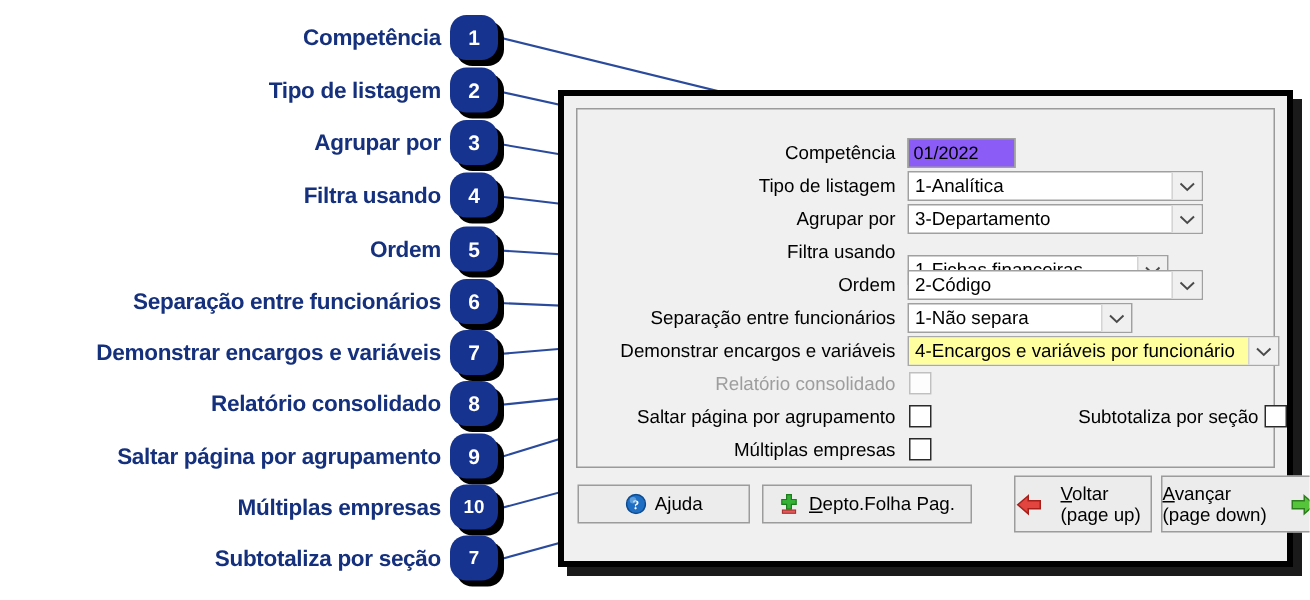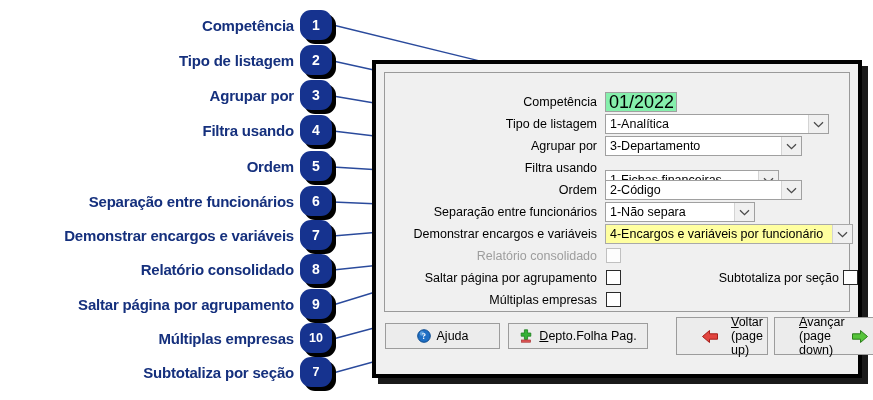--- a/index.html
+++ b/index.html
@@ -49,22 +49,22 @@
     border:1px solid #9a9a9a;background:#f0f0f0;box-sizing:border-box;
   }
   .lbl{
     position:absolute;text-align:right;font-size:12.5px;color:#000000;
     white-space:nowrap;line-height:20px;right:0;
   }
   .lbl.disabled{color:#9d9d9d;}
 
   .field-text{
     position:absolute;height:20px;box-sizing:border-box;
-    border:1px solid #a0a0a0;background:#86efac;
-    font-size:18px;line-height:18px;padding:0 3px;color:#000;
+    border:1px solid #a0a0a0;background:#8b5cf6;
+    font-size:12px;line-height:18px;padding:0 3px;color:#000;
     font-family:"Liberation Sans","DejaVu Sans",sans-serif;
     white-space:nowrap;overflow:hidden;
   }
   .combo{
     position:absolute;height:20px;box-sizing:border-box;
     border:1px solid #a0a0a0;background:#ffffff;
     display:flex;align-items:center;
   }
   .combo .val{
     flex:1;font-size:12.5px;padding:0 4px;color:#000;white-space:nowrap;
@@ -86,21 +86,21 @@
 
   
   .btn{
     position:absolute;box-sizing:border-box;
     background:#ececec;border:1px solid #9c9c9c;
     display:flex;align-items:center;justify-content:center;gap:6px;
     font-size:12.5px;color:#000;
   }
   .btn .txt{white-space:nowrap;}
   .btn .txt u{text-decoration:underline;}
-  .btn.two-line{justify-content:flex-start;padding:0 24px;}
+  .btn.two-line{justify-content:flex-start;padding:0 0;}
   .btn .lines{display:flex;flex-direction:column;line-height:14px;font-size:12.5px;}
   .icon{display:flex;align-items:center;justify-content:center;}
 </style>
 </head>
 <body>
 
 <div id="root">
 
   <svg id="leaders" viewBox="0 0 873 400">
     <g stroke="#2a4a9c" stroke-width="1.4" fill="none">
@@ -208,21 +208,21 @@
 
   <div id="win-shadow"></div>
   <div id="window">
 
     <div id="panel">
 
       <div class="lbl" style="top:19px;width:220px;left:-8px">Competência</div>
       <input class="field-text" style="top: 19px; left: 220px; width: 72px;" value="01/2022">
 
       <div class="lbl" style="top:41px;width:220px;left:-8px">Tipo de listagem</div>
-      <div class="combo" style="top:41px;left:220px;width:224px">
+      <div class="combo" style="top:41px;left:220px;width:197px">
         <span class="val">1-Analítica</span>
         <span class="arrow">
           <svg width="11" height="7" viewBox="0 0 11 7">
               <path d="M1 1.3 L5.5 5.6 L10 1.3" stroke="#4a4a4a" stroke-width="1.3" fill="none"></path>
             </svg>
         </span>
       </div>
 
       <div class="lbl" style="top:63px;width:220px;left:-8px">Agrupar por</div>
       <div class="combo" style="top:63px;left:220px;width:197px">

